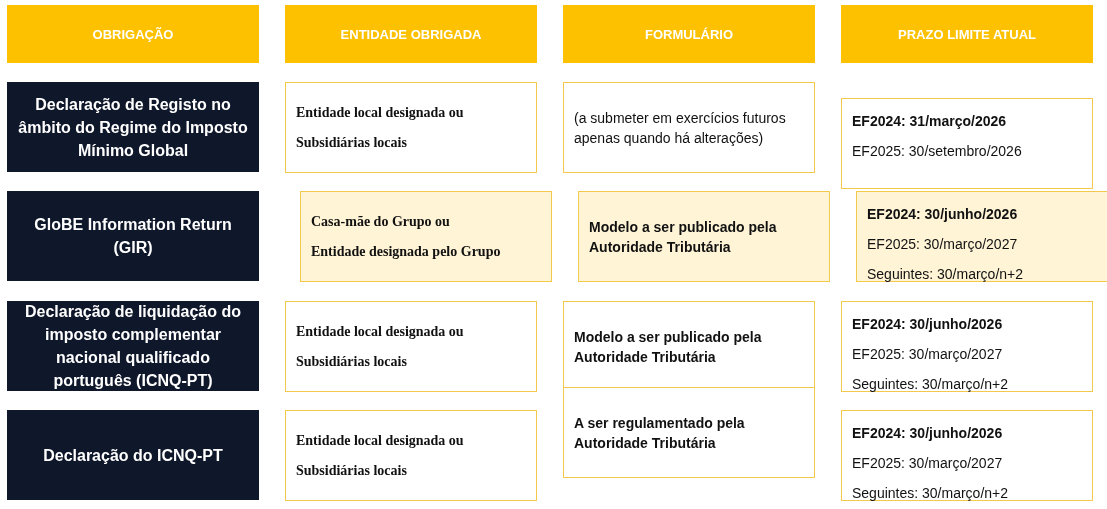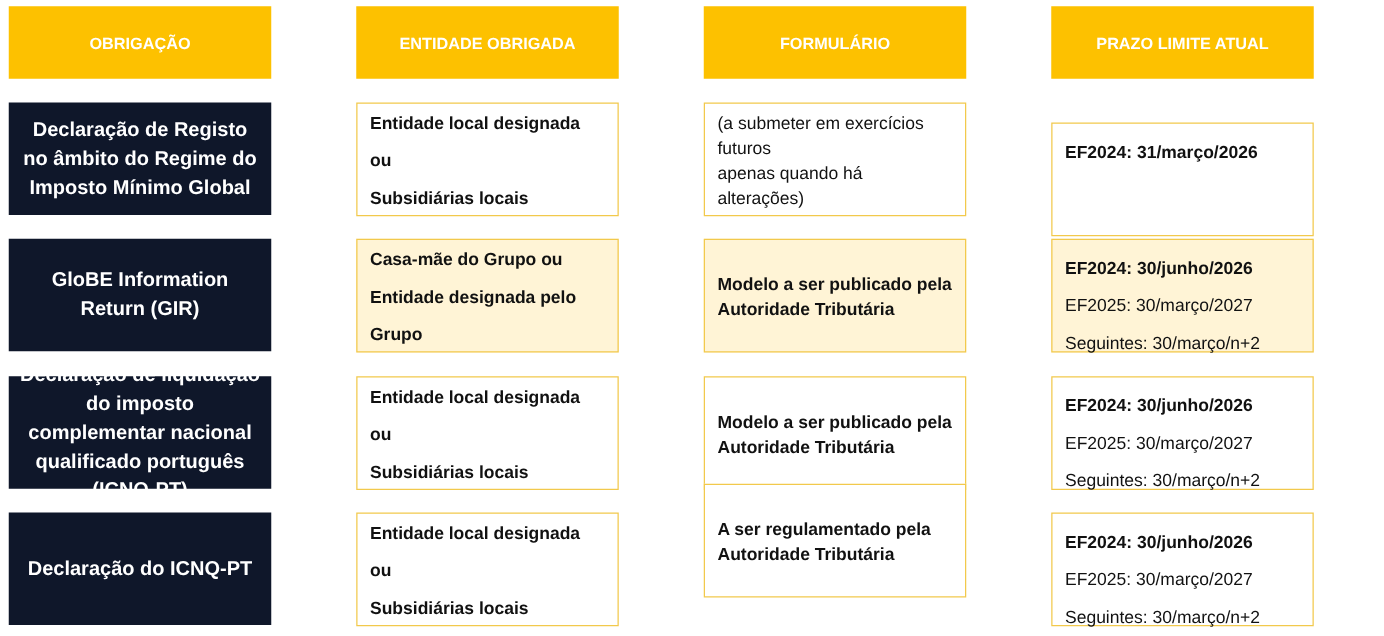--- a/index.html
+++ b/index.html
@@ -1,27 +1,27 @@
 <!DOCTYPE html>
 <html><head>
 <meta charset="utf-8">
 <style>
   * { box-sizing: border-box; margin: 0; padding: 0; }
   html, body { width: 1107px; height: 509px; background: #ffffff; overflow: hidden; }
   body { font-family: "Liberation Sans", "DejaVu Sans", sans-serif; position: relative; }
-  .cell { position: absolute; width: 210px; }
+  .cell { position: absolute; width: 252px; }
   .hdr { background: #fdc100; color: #ffffff; font-weight: bold; font-size: 13px;
          display: flex; align-items: center; justify-content: center; text-align: center; height: 58px; }
   .ob { background: #0f172a; color: #ffffff; font-weight: bold; font-size: 16px; line-height: 23px;
         display: flex; align-items: center; justify-content: center; text-align: center; height: 90px; padding: 0 8px; }
   .box { border: 1.5px solid #f2c94c; background: #ffffff; height: 91px; color: #111;
          font-size: 14px; padding: 0 10px; display: flex; flex-direction: column; justify-content: center; }
-  .box.hl { background: #fff4d6; }
+  .box.hl { background: #fff4d6; margin-left: 15px; }
   .b { font-weight: bold; }
-  .ent span { display: block; line-height: 30px; font-weight: bold; }
+  .ent span { display: block; line-height: 30px; font-weight: bold; font-family: Liberation Serif, serif; }
   .form span { display: block; line-height: 20px; }
   .prazo { justify-content: flex-start; padding-top: 7px; }
   .prazo span { display: block; line-height: 30px; }
 </style>
 </head>
 <body>
 
 <div class="cell hdr" style="left:7px;top:5px">OBRIGAÇÃO</div>
 <div class="cell hdr" style="left:285px;top:5px">ENTIDADE OBRIGADA</div>
 <div class="cell hdr" style="left:563px;top:5px">FORMULÁRIO</div>
@@ -31,20 +31,21 @@
 <div class="cell box ent" style="left:285px;top:82px">
   <span>Entidade local designada ou</span>
   <span>Subsidiárias locais</span>
 </div>
 <div class="cell box form" style="left:563px;top:82px">
   <span>(a submeter em exercícios futuros</span>
   <span>apenas quando há alterações)</span>
 </div>
 <div class="cell box prazo" style="left:841px;top:98px">
   <span class="b">EF2024: 31/março/2026</span>
+  <span>EF2025: 30/setembro/2026</span>
 </div>
 
 <div class="cell ob" style="left:7px;top:191px">GloBE Information Return (GIR)</div>
 <div class="cell box hl ent" style="left:285px;top:191px">
   <span>Casa-mãe do Grupo ou</span>
   <span>Entidade designada pelo Grupo</span>
 </div>
 <div class="cell box hl form" style="left:563px;top:191px">
   <span class="b">Modelo a ser publicado pela</span>
   <span class="b">Autoridade Tributária</span>

